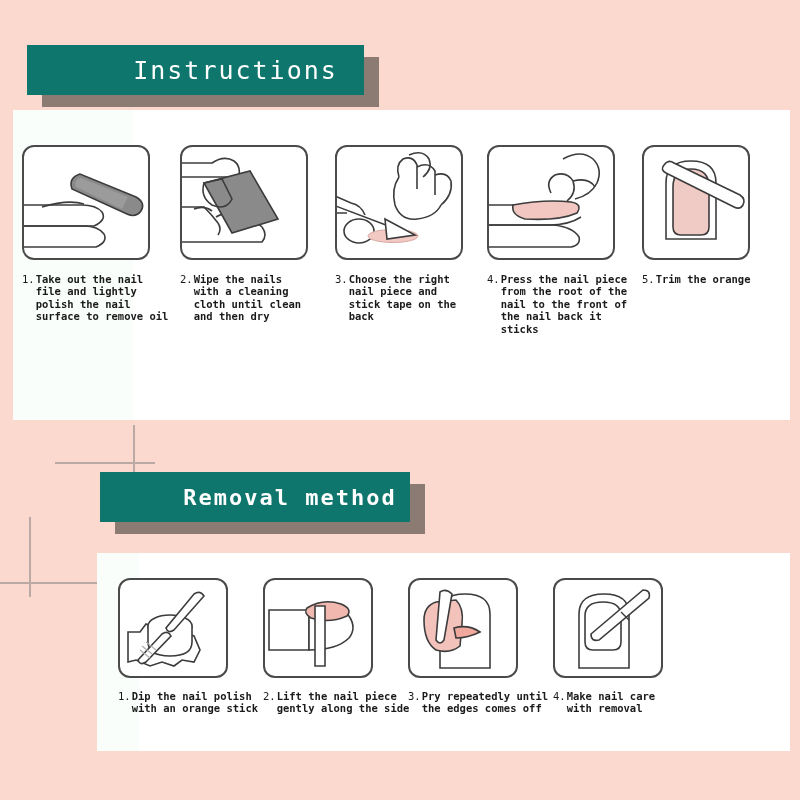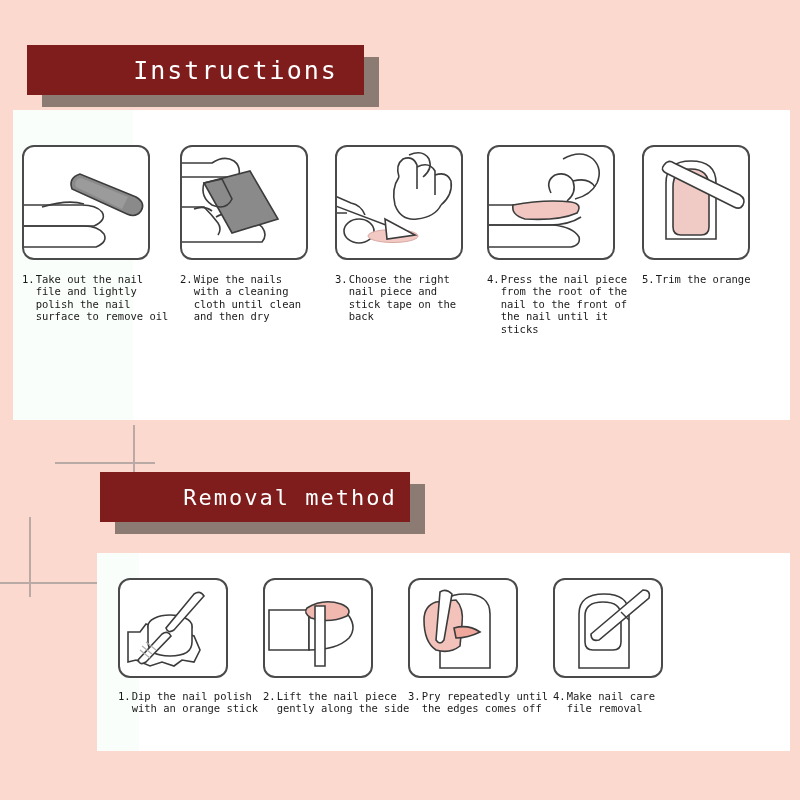--- a/index.html
+++ b/index.html
@@ -15,21 +15,21 @@
   .cross{position:absolute;}
   .cross .h{position:absolute;background:#b9aaa6;height:1.5px;}
   .cross .v{position:absolute;background:#b9aaa6;width:1.5px;}
 
   
   .banner-wrap{position:absolute;}
   .banner-shadow{
     position:absolute;background:#8c7b72;
   }
   .banner{
-    position:absolute;background:#7f1d1d;
+    position:absolute;background:#0f766e;
     display:flex;align-items:center;justify-content:center;
   }
   .banner-text{
     color:#ffffff;font-family:"DejaVu Sans Mono","Liberation Mono",monospace;
     letter-spacing:2px;white-space:nowrap;
   }
 
   
   .panel{position:absolute;background:#ffffff;}
   .panel.tinted{background:#fafefa;}
@@ -40,21 +40,21 @@
   .figure{
     position:relative;border:2px solid #4a4a4a;border-radius:12px;
     background:#ffffff;overflow:hidden;box-sizing:border-box;
   }
   .caption{
     display:flex;align-items:flex-start;
     font-family:"DejaVu Sans Mono","Liberation Mono",monospace;
     color:#1a1a1a;line-height:1.18;
   }
   .cap-num{flex:0 0 auto;padding-right:1px;}
-  .cap-txt{flex:1 1 auto;white-space:pre-line;}
+  .cap-txt{flex:1 1 auto;white-space:pre-line;font-weight:bold;}
 </style>
 </head>
 <body>
 
 <div class="stage">
 
   <div class="cross" style="left:55px;top:425px;width:100px;height:80px;">
     <div class="h" style="left:0;top:37px;width:100px;"></div>
     <div class="v" style="left:78px;top:0;height:80px;"></div>
   </div>
@@ -161,41 +161,41 @@
             <path d="M84 34 Q100 30 106 40"></path>
           </g>
           <path d="M24 58 Q56 52 82 55 Q94 57 88 66 Q70 74 36 72 Q22 68 24 58 Z" fill="#f2c7c1" stroke="#3c3c3c" stroke-width="1.6"></path>
         </svg>
       </div>
       <div class="caption" style="margin-top:13px;font-size:10.5px;width:152px;">
         <span class="cap-num">4.</span>
         <span class="cap-txt">Press the nail piece
 from the root of the
 nail to the front of
-the nail until it
+the nail back it
 sticks</span>
       </div>
     </div>
 
     <div class="step" style="width:150px;">
       <div class="figure" style="width:108px;height:115px;">
         <svg viewBox="0 0 108 115" width="108" height="115">
           <path d="M22 92 L22 36 Q22 14 47 14 Q72 14 72 36 L72 92 Z" fill="none" stroke="#3c3c3c" stroke-width="1.6"></path>
           <path d="M29 80 L29 40 Q29 22 47 22 Q65 22 65 40 L65 80 Q65 88 57 88 L37 88 Q29 88 29 80 Z" fill="#f0cac4" stroke="#3c3c3c" stroke-width="1.6"></path>
           <path d="M20 18 Q24 12 30 16 L96 48 Q102 52 99 58 Q96 63 90 60 L22 26 Q16 23 20 18 Z" fill="#ffffff" stroke="#3c3c3c" stroke-width="1.6"></path>
         </svg>
       </div>
       <div class="caption" style="margin-top:13px;font-size:10.5px;width:148px;">
         <span class="cap-num">5.</span>
         <span class="cap-txt">Trim the orange</span>
       </div>
     </div>
   </div>
 
-  <div class="banner-wrap" style="left:100px;top:472px;width:325px;height:62px;">
+  <div class="banner-wrap" style="left:100px;top:472px;width:325px;height:62px;font-weight:bold;">
     <div class="banner-shadow" style="left:15px;top:12px;width:310px;height:50px;"></div>
     <div class="banner" style="left:0;top:0;width:310px;height:50px;">
       <span class="banner-text" style="font-size:22px;padding-left:70px;">Removal method</span>
     </div>
   </div>
 
   <div class="panel" style="left:97px;top:553px;width:693px;height:198px;"></div>
   <div class="panel tinted" style="left:97px;top:553px;width:42px;height:198px;"></div>
 
   <div class="steps" style="left:118px;top:578px;width:660px;height:150px;">
@@ -259,18 +259,18 @@
         <svg viewBox="0 0 110 100" width="110" height="100">
           <path d="M24 88 L24 34 Q24 14 49 14 Q74 14 74 34 L74 88 Z" fill="#ffffff" stroke="#3c3c3c" stroke-width="1.6"></path>
           <path d="M30 62 L30 36 Q30 22 48 22 Q66 22 66 36 L66 62 Q66 70 58 70 L38 70 Q30 70 30 62 Z" fill="#ffffff" stroke="#3c3c3c" stroke-width="1.6"></path>
           <path d="M88 10 Q96 10 94 18 L44 60 Q36 62 36 54 Z" fill="#ffffff" stroke="#3c3c3c" stroke-width="1.6"></path>
           <path d="M66 32 L74 40" fill="none" stroke="#3c3c3c" stroke-width="1.4"></path>
         </svg>
       </div>
       <div class="caption" style="margin-top:12px;font-size:10.5px;width:145px;">
         <span class="cap-num">4.</span>
         <span class="cap-txt">Make nail care
-file removal</span>
+with removal</span>
       </div>
     </div>
   </div>
 
 </div>
 
 </body></html>

